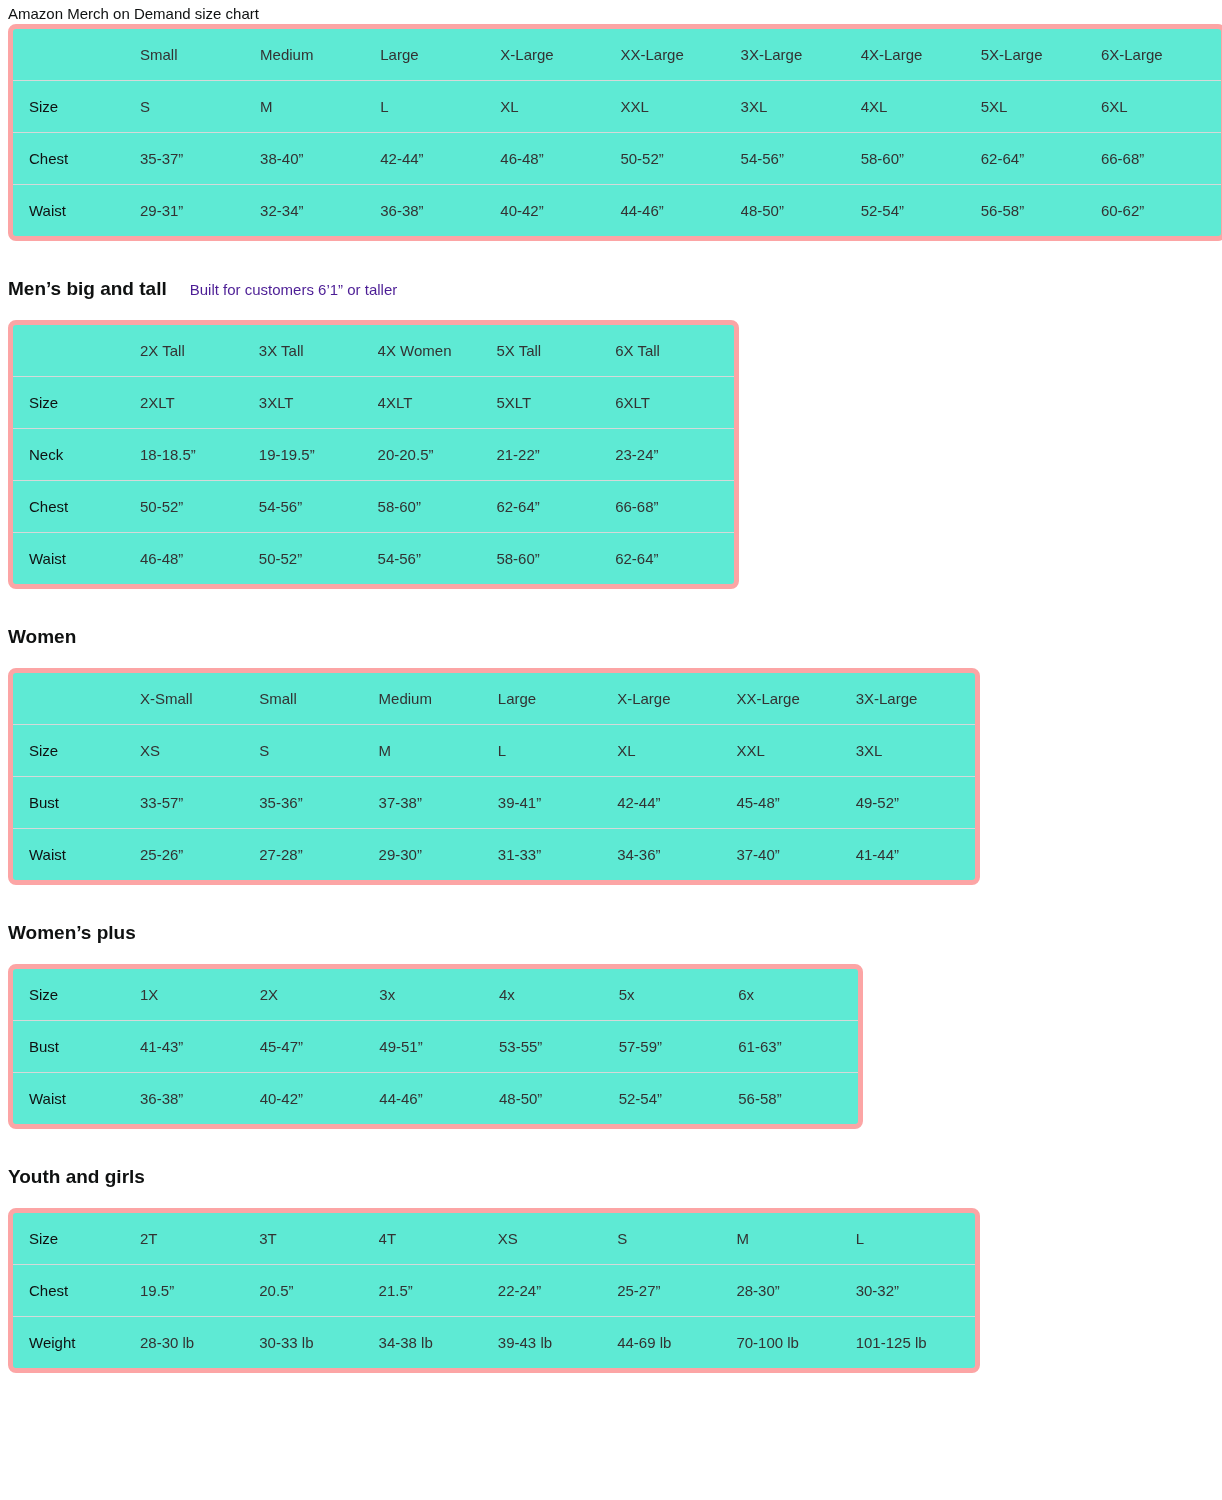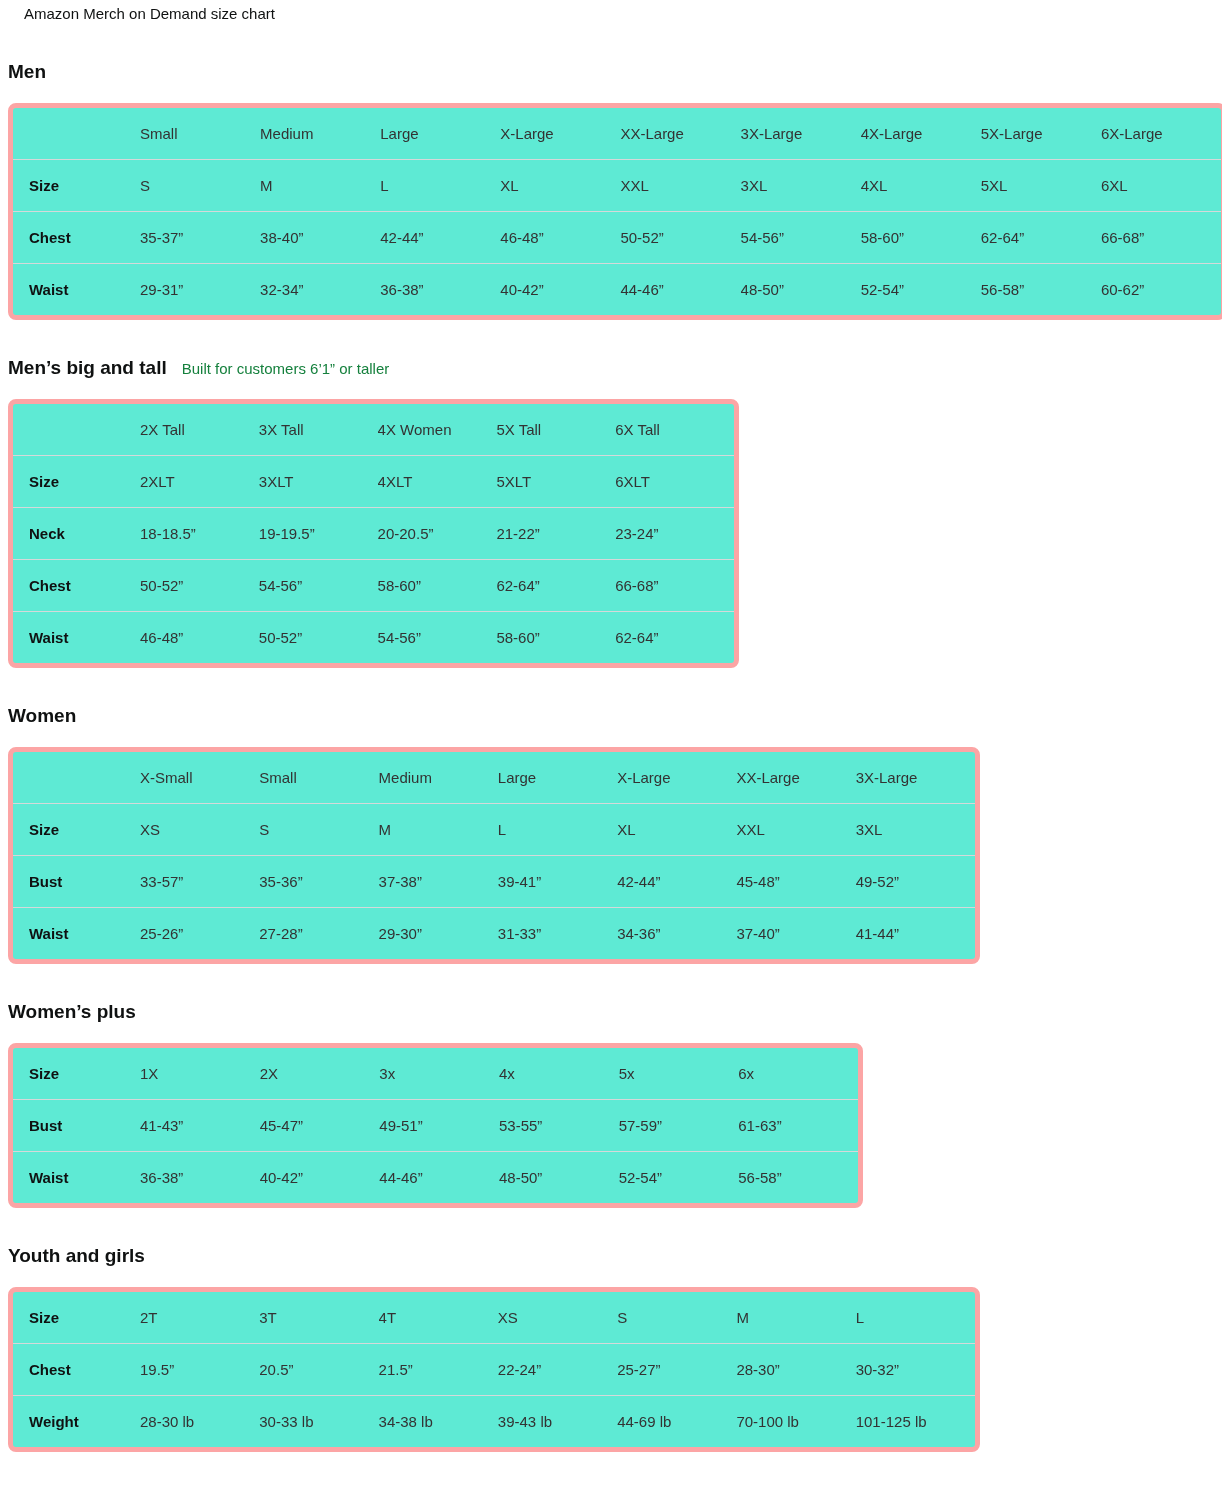--- a/index.html
+++ b/index.html
@@ -1,37 +1,36 @@
 <!DOCTYPE html>
 <html><head>
 <meta charset="utf-8">
 <style>
   html,body{margin:0;padding:0;background:#ffffff;}
   body{font-family:"Liberation Sans",sans-serif;color:#333333;width:1222px;}
   .page{padding:3px 8px 0 8px;}
-  .page-title{font-size:15px;line-height:21px;color:#0f1111;margin-left:16px;}
+  .page-title{font-size:15px;line-height:21px;color:#0f1111;}
   h2{font-size:19px;line-height:22px;margin:37px 0 19px 0;color:#0f1111;font-weight:700;}
   .section:first-of-type h2{margin-top:26px;}
-  h2 .h-sub{font-weight:400;font-size:15px;color:#15803d;margin-left:15px;}
+  h2 .h-sub{font-weight:400;font-size:15px;color:#4c1d95;margin-left:23px;}
   .table-card{border:5px solid #fca5a5;border-radius:8px;overflow:hidden;background:#5eead4;}
   table{border-collapse:collapse;table-layout:fixed;width:100%;font-size:15px;color:#333333;}
   td{height:51px;padding:0;vertical-align:middle;white-space:nowrap;overflow:hidden;text-align:left;}
   tr + tr td{border-top:1px solid #d5d9d9;}
-  td.lbl{padding-left:16px;font-weight:700;color:#0f1111;}
+  td.lbl{padding-left:16px;font-weight:400;color:#0f1111;}
   tr.head td{font-weight:400;color:#333333;}
 </style>
 </head>
 <body>
 
 <div class="page">
 
   <div class="page-title">Amazon Merch on Demand size chart</div>
 
   <div class="section">
-    <h2><span>Men</span><span class="h-sub"></span></h2>
     <div class="table-card" style="width:1208px">
       <table>
           <colgroup>
             <col style="width:127px">
             <col>
             <col>
             <col>
             <col>
             <col>
             <col>

